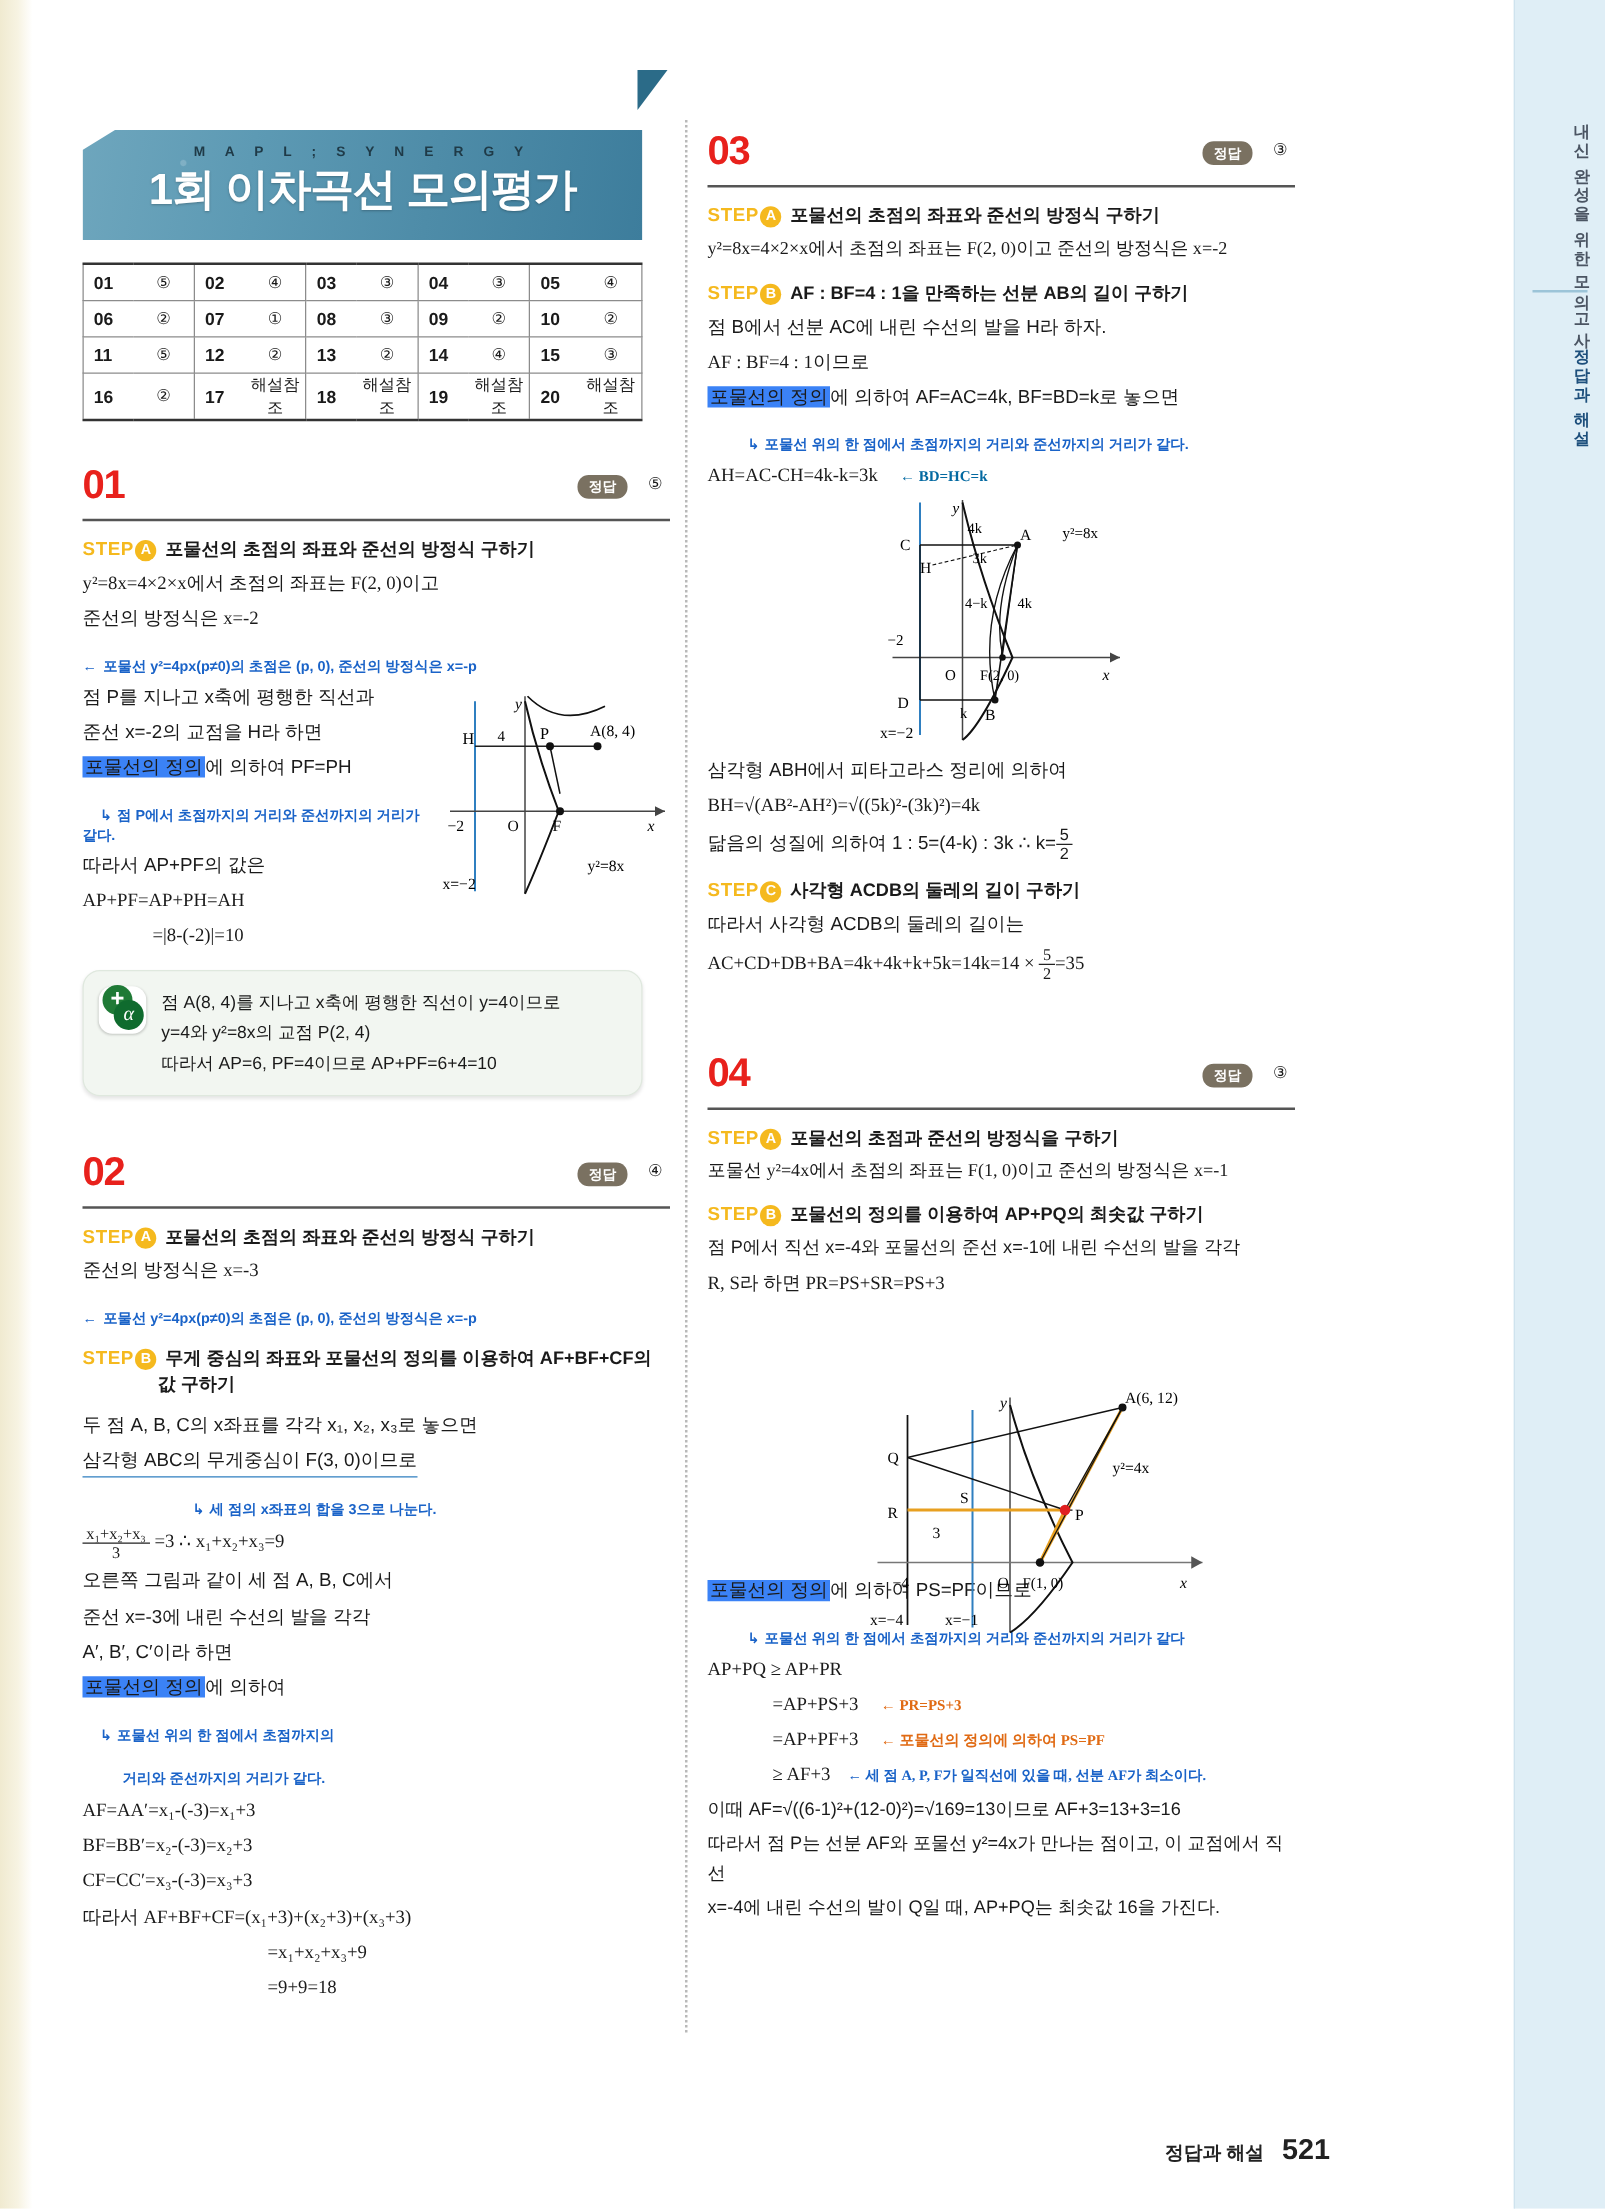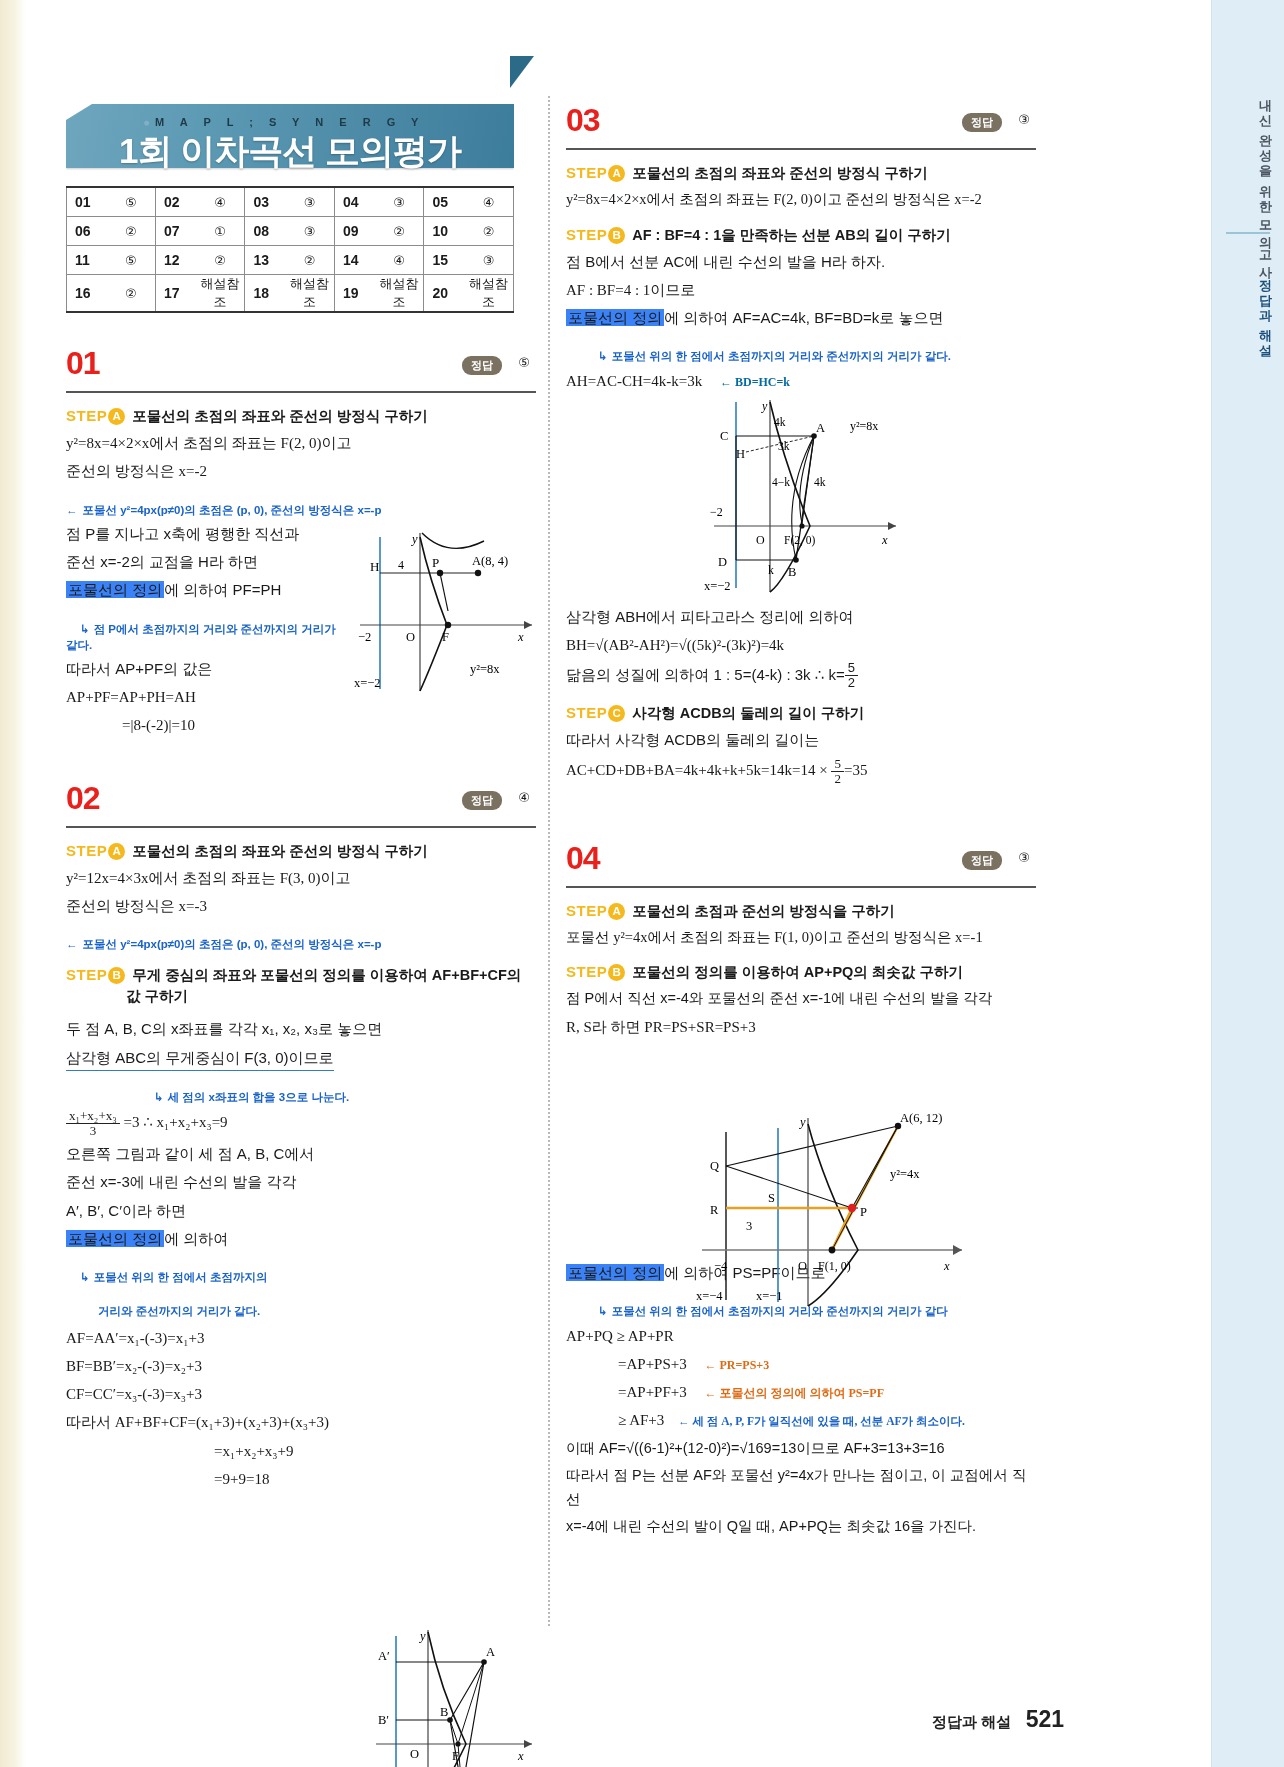--- a/index.html
+++ b/index.html
@@ -22,21 +22,21 @@
 
   #col-divider { position:absolute; left:548px; top:96px; width:0; height:1530px;
     border-left:2px dotted #b9b9b9; }
 
   
   .col { position:absolute; top:0; }
   #col-left  { left:66px;  width:470px; }
   #col-right { left:566px; width:470px; }
 
   
-  #banner { position:relative; margin-top:104px; width:448px; height:64px;
+  #banner { position:relative; margin-top:104px; width:448px; height:88px;
     background:
       radial-gradient(circle at 18% 30%, rgba(255,255,255,.18) 0 2px, transparent 3px),
       linear-gradient(100deg,#6ea6bd 0%, #5d9ab4 30%, #4e8ca8 62%, #3d7d9c 100%);
     clip-path: polygon(26px 0, 448px 0, 448px 88px, 0 88px, 0 16px);
     box-shadow:0 1px 2px rgba(0,0,0,.2);
   }
   #banner-kicker { position:absolute; top:12px; left:0; width:448px; text-align:center;
     font-size:11px; font-weight:bold; letter-spacing:6.5px; color:#1f3a47; }
   #banner-title { position:absolute; top:24px; left:0; width:448px; text-align:center;
     font-size:35px; font-weight:bold; color:#ffffff; letter-spacing:-1px;
@@ -228,34 +228,39 @@
     <div style="width:270px;">
       <div class="line">점 P를 지나고 x축에 평행한 직선과</div>
       <div class="line">준선 x=-2의 교점을 H라 하면</div>
       <div class="line"><span class="hl">포물선의 정의</span><span>에 의하여 PF=PH</span></div>
       <div class="note-blue"><span class="hook">↳</span><span>점 P에서 초점까지의 거리와 준선까지의 거리가 같다.</span></div>
       <div class="line">따라서 AP+PF의 값은</div>
       <div class="line math">AP+PF=AP+PH=AH</div>
       <div class="line math" style="margin-left:56px;">=|8-(-2)|=10</div>
     </div>
 
+    <div class="tipbox">
+      <div class="tip-icon"></div>
+      <div class="tip-line">점 A(8, 4)를 지나고 x축에 평행한 직선이 y=4이므로</div>
+      <div class="tip-line">y=4와 y²=8x의 교점 P(2, 4)</div>
+      <div class="tip-line">따라서 AP=6, PF=4이므로 AP+PF=6+4=10</div>
+    </div>
   </div>
 
   <div class="prob" style="margin-top:44px;">
     <div class="prob-head">
       <div class="prob-num">02</div>
       <div class="ans-pill">정답</div>
       <div class="ans-val">④</div>
     </div>
     <div class="prob-rule"></div>
 
     <div class="step">
       <span class="step-lbl">STEP</span><span class="step-badge">A</span><span>포물선의 초점의 좌표와 준선의 방정식 구하기</span>
     </div>
-    <div class="line math">y²=12x=4×3x에서 초점의 좌표는 F(3, 0)이고</div>
     <div class="line math">준선의 방정식은 x=-3</div>
     <div class="note-blue arrow-l">포물선 y²=4px(p≠0)의 초점은 (p, 0), 준선의 방정식은 x=-p</div>
 
     <div class="step">
       <span class="step-lbl">STEP</span><span class="step-badge">B</span><span>무게 중심의 좌표와 포물선의 정의를 이용하여 AF+BF+CF의</span>
       <div style="margin-left:60px;">값 구하기</div>
     </div>
 
     <div class="line" style="margin-top:10px;">두 점 A, B, C의 x좌표를 각각 x₁, x₂, x₃로 놓으면</div>
     <div class="line" style="border-bottom:1px solid #2f7fc0; display:inline-block;">삼각형 ABC의 무게중심이 F(3, 0)이므로</div>

